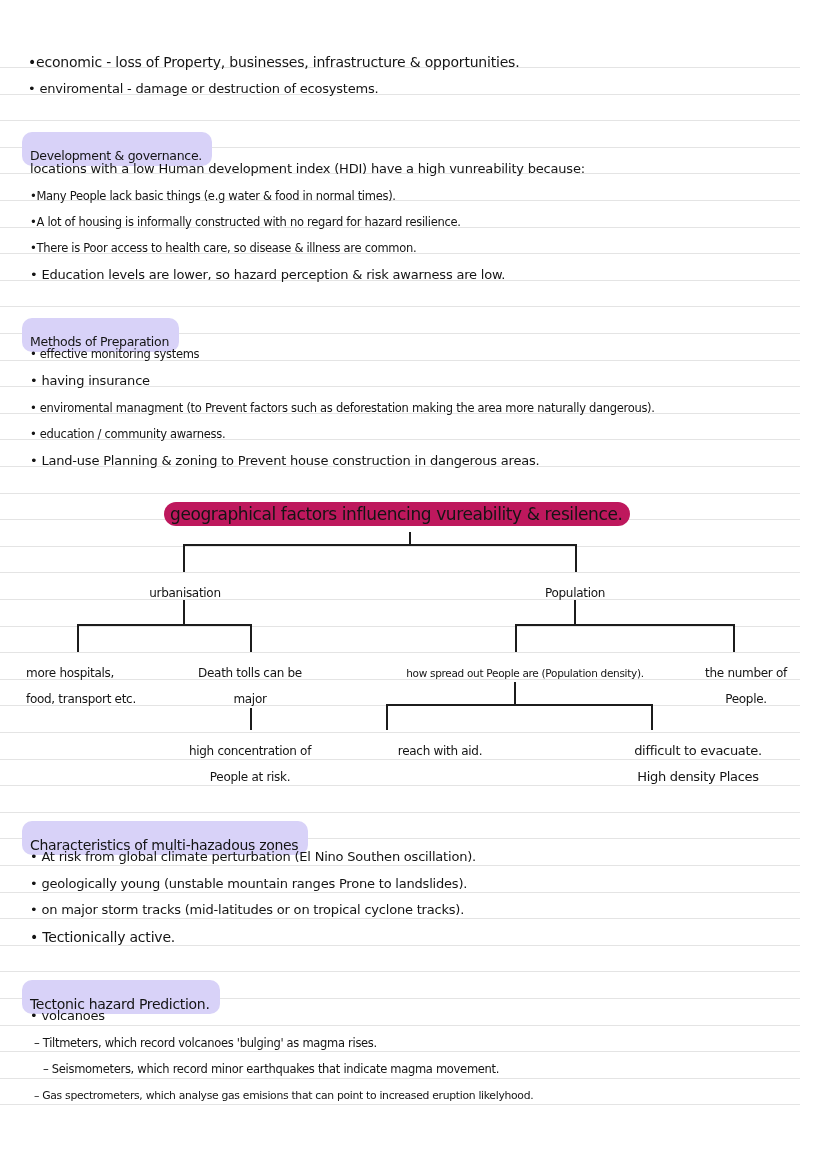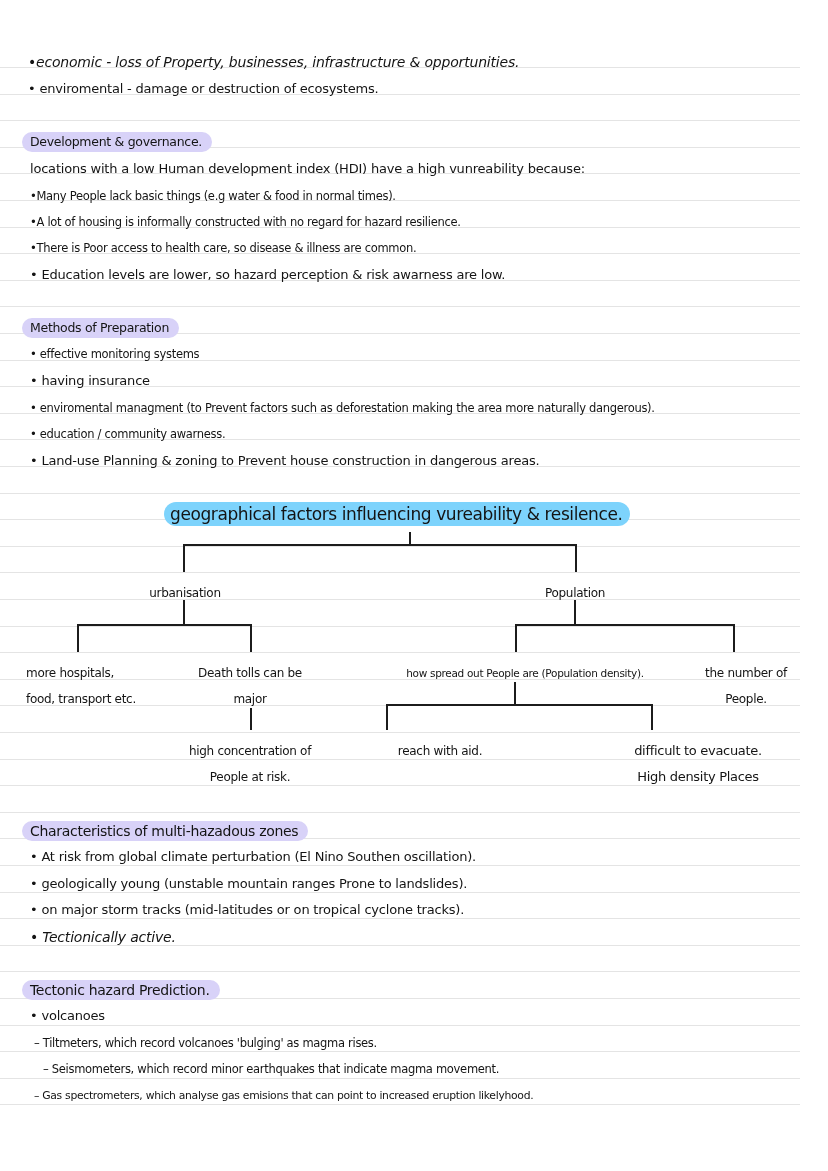--- a/index.html
+++ b/index.html
@@ -8,29 +8,29 @@
     font-family: "DejaVu Sans", sans-serif; color: #141414;
   }
   .rules { position: absolute; left: 0; top: 0; width: 828px; height: 1171px; pointer-events: none; }
   .rule { position: absolute; left: 0; width: 800px; height: 1px; background: #e4e4e4; }
 
   .line {
     position: absolute; white-space: nowrap; line-height: 20px;
     font-size: 13px; letter-spacing: -0.2px;
   }
   .line.small { font-size: 11.5px; letter-spacing: -0.3px; }
-  .line.big { font-size: 14px; font-style: italic; }
+  .line.big { font-size: 14px; }
   .heading {
     position: absolute; white-space: nowrap; font-size: 12.5px; line-height: 20px;
-    padding: 0 10px 0 8px; border-radius: 10px; background: #d8d2f8; letter-spacing: -0.3px;
+    padding: 14px 10px 0 8px; border-radius: 10px; background: #d8d2f8; letter-spacing: -0.3px;
   }
   .heading.big { font-size: 14px; }
   .diagram-title {
     position: absolute; white-space: nowrap; font-size: 17px; line-height: 24px;
-    padding: 0 8px 0 6px; border-radius: 12px; background: #7dd3fc; letter-spacing: -0.4px;
+    padding: 0 8px 0 6px; border-radius: 12px; background: #be185d; letter-spacing: -0.4px;
   }
   .node { position: absolute; text-align: center; font-size: 12px; line-height: 26px; letter-spacing: -0.3px; white-space: nowrap; }
   .node.left { text-align: left; }
   .hl, .vl { position: absolute; background: #1c1c1c; }
   .hl { height: 2px; }
   .vl { width: 2px; }
 </style>
 </head>
 <body>
 

